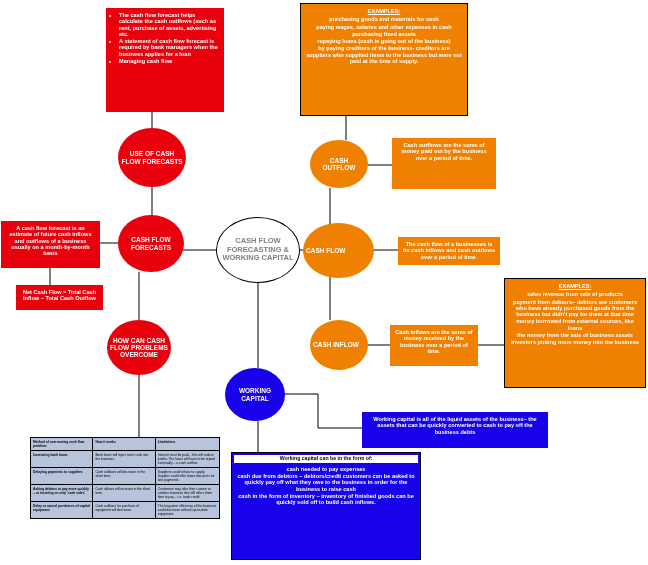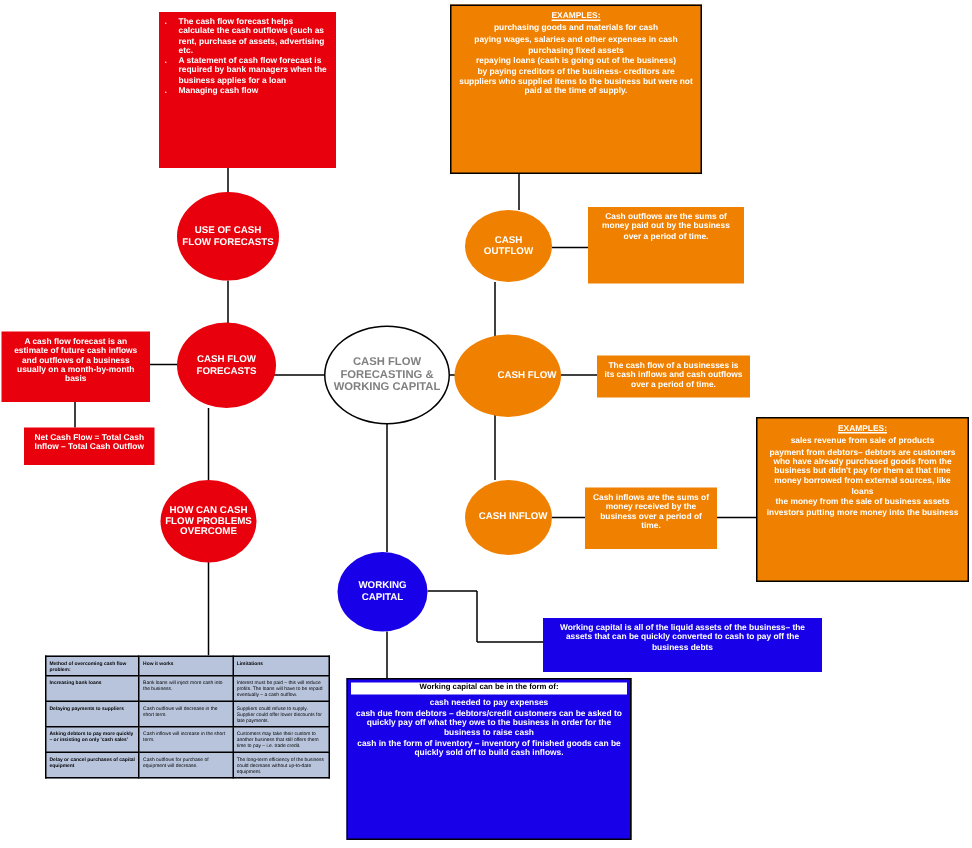--- a/index.html
+++ b/index.html
@@ -18,21 +18,21 @@
     position: absolute;
     left: 0; top: 0;
     width: 648px;
     height: 565px;
   }
   .node {
     position: absolute;
     box-sizing: border-box;
     display: flex;
     align-items: center;
-    justify-content: flex-end;
+    justify-content: flex-start;
     text-align: center;
     line-height: 1.12;
   }
   
   .center-node {
     border-radius: 50%;
     background: #ffffff;
     border: 1px solid #000000;
     color: #808080;
     font-weight: bold;

